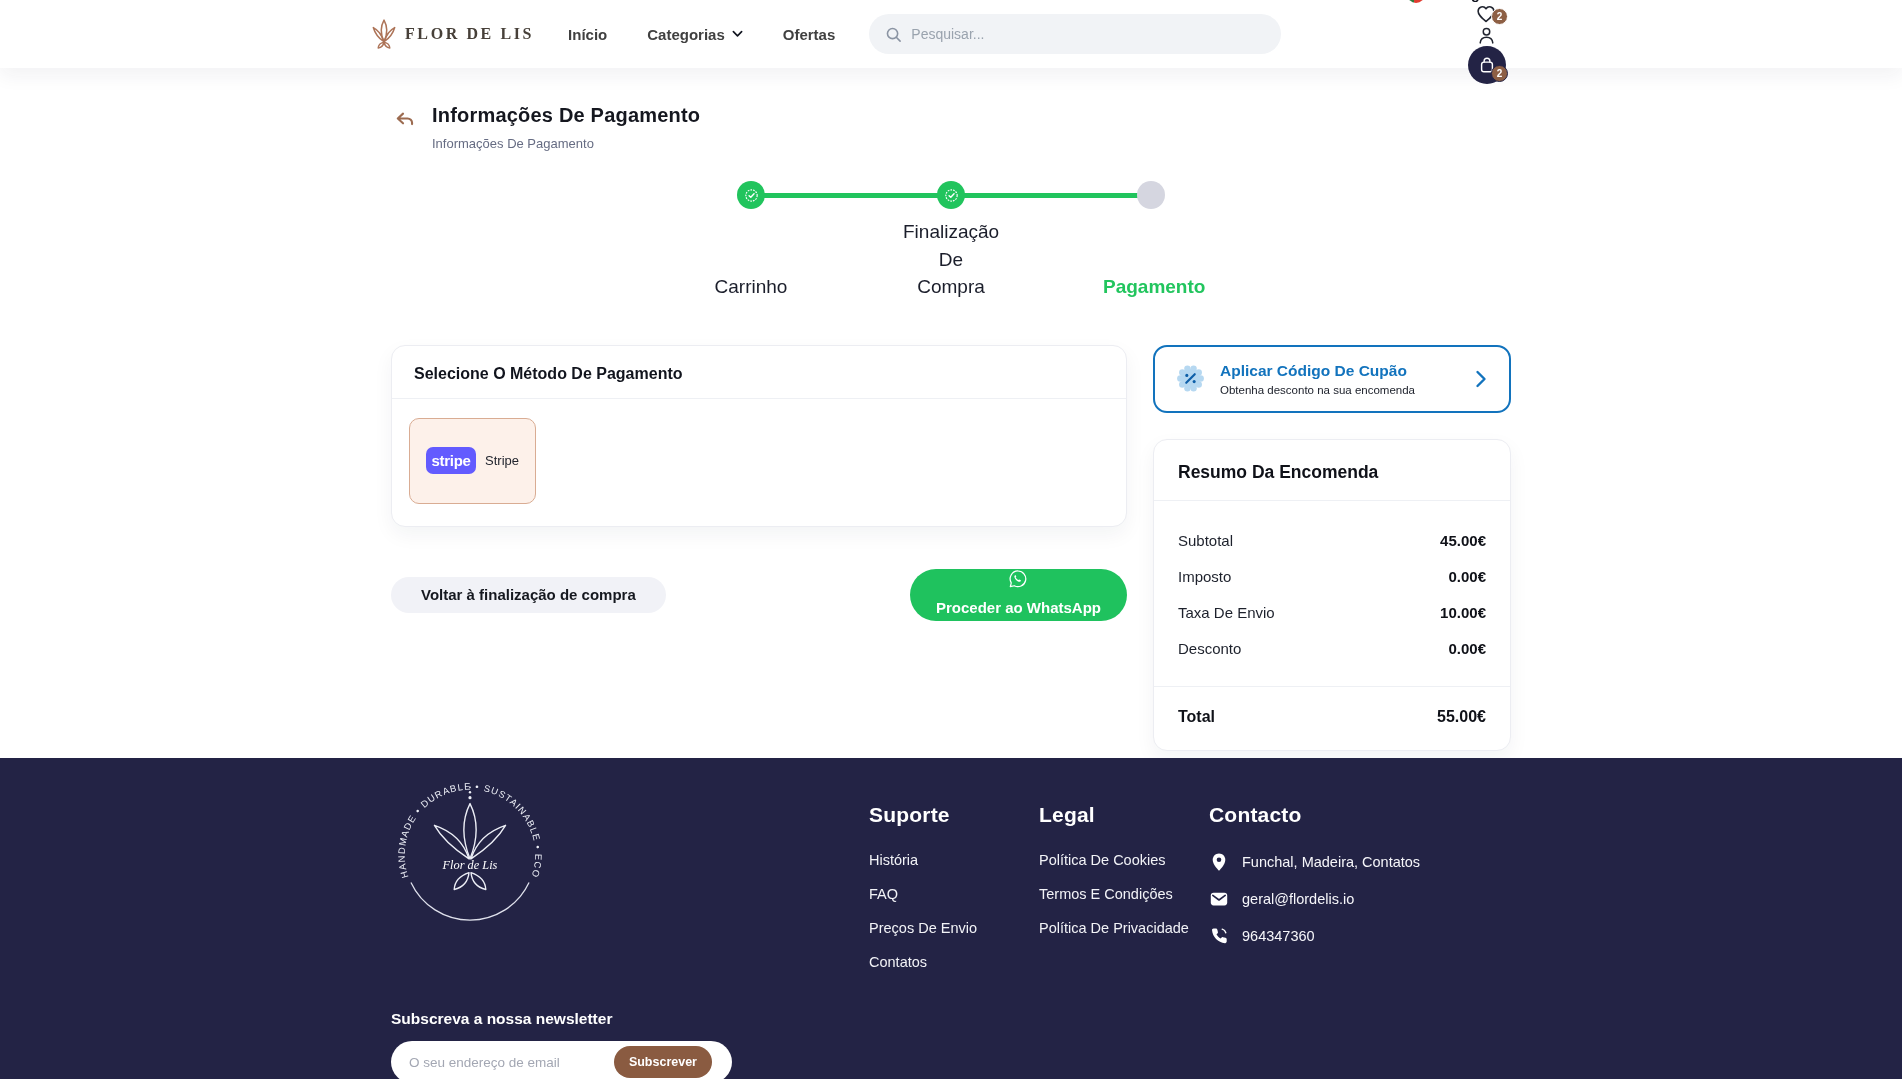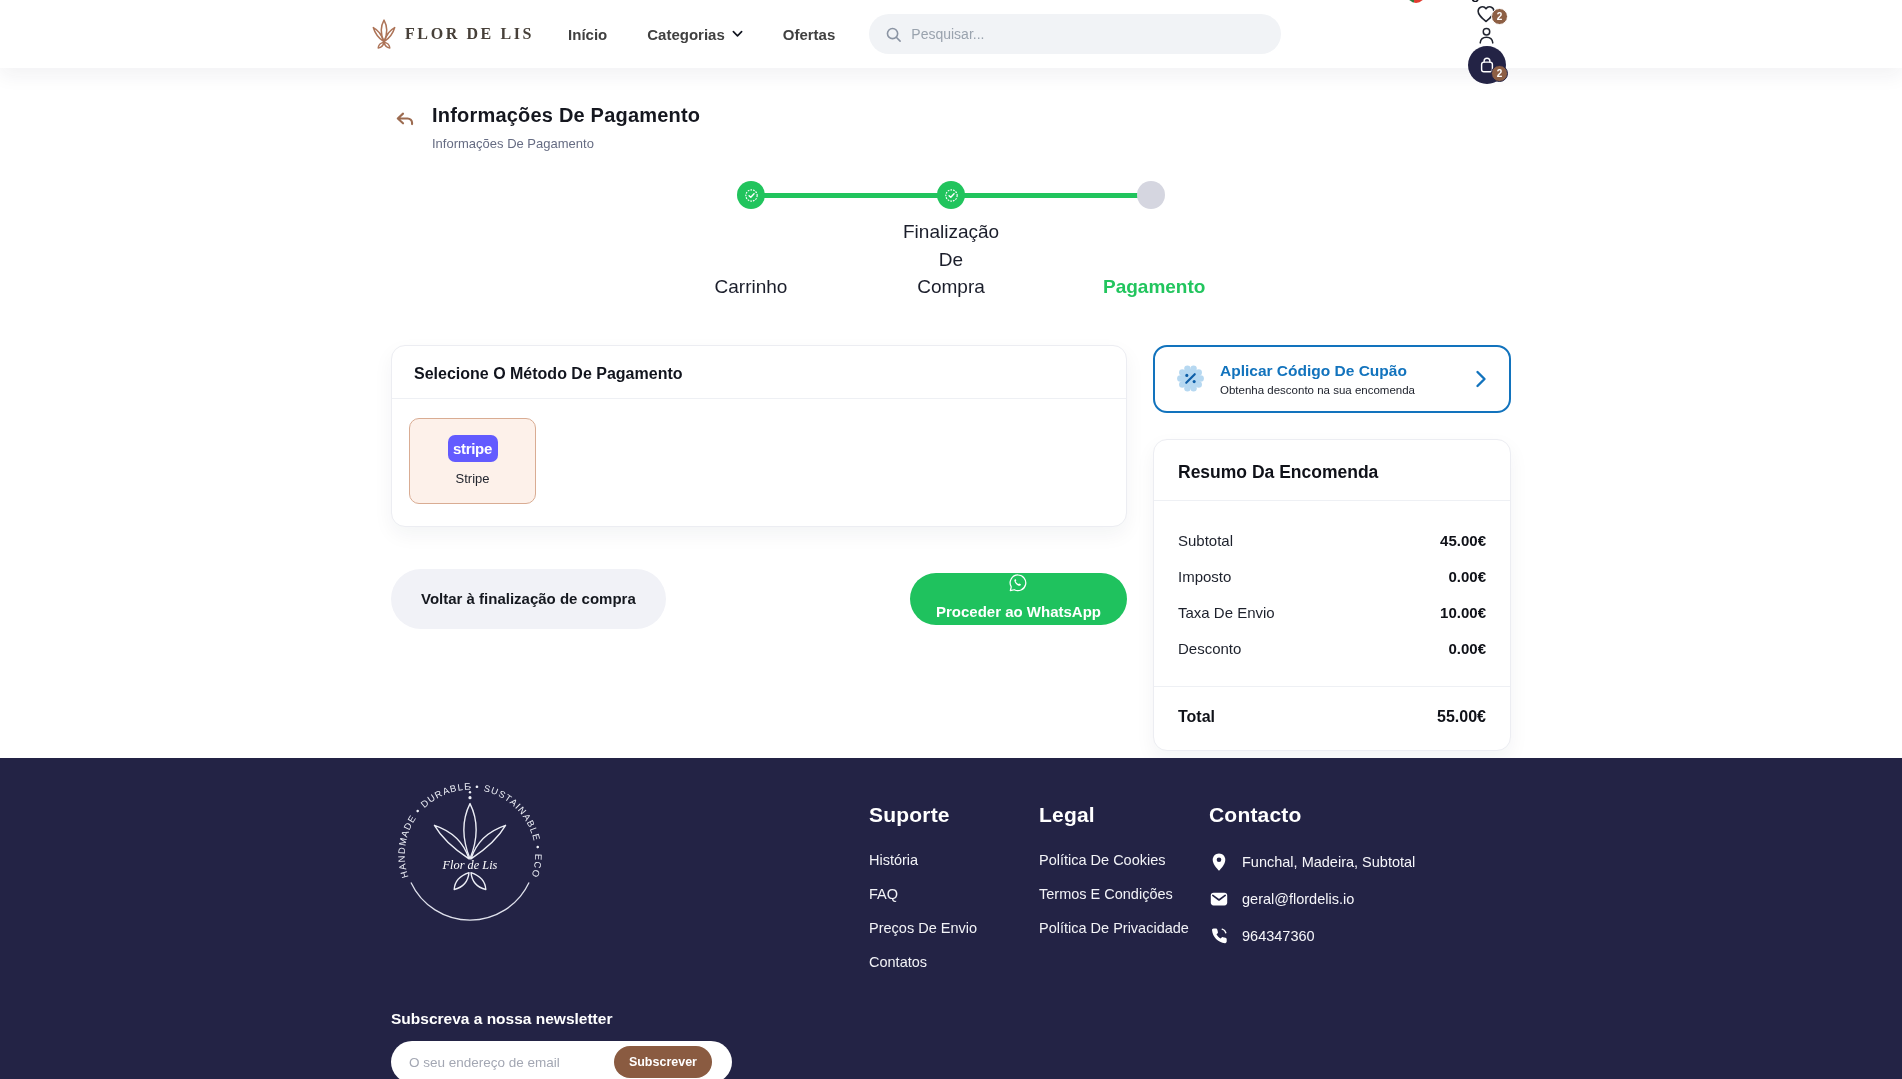--- a/index.html
+++ b/index.html
@@ -76,30 +76,30 @@
   .leftcol { width: 736px; }
   .rightcol { width: 358px; }
 
   .card { background: #fff; border: 1px solid #ecedf2; border-radius: 14px; box-shadow: 0 8px 20px rgba(25,30,60,.05); }
   .cardhead { font-size: 16px; font-weight: 800; color: #11141d; padding: 19px 22px 15px; }
   .divider { height: 1px; background: #eef0f4; }
 
   .paybody { padding: 19px 17px 22px; }
   .paytile {
     width: 127px; height: 86px; background: #fdf1ea; border: 1.5px solid #d9ac93; border-radius: 10px;
-    display: flex; flex-direction: column; align-items: center; justify-content: center; gap: 9px;
+    display: flex; flex-direction: row; align-items: center; justify-content: center; gap: 9px;
   }
   .stripelogo {
     width: 50px; height: 27px; background: #635bff; border-radius: 7px; color: #fff;
     display: flex; align-items: center; justify-content: center; font-size: 15px; font-weight: 800; letter-spacing: -.3px;
   }
   .pname { font-size: 13px; color: #23262f; font-weight: 500; }
 
   .btnrow { margin-top: 42px; display: flex; justify-content: space-between; align-items: center; }
-  .ghostbtn { height: 60px; padding: 8px 30px; border-radius: 999px; background: #f1f2f7; color: #15181f; font-size: 15px; font-weight: 700; }
+  .ghostbtn { height: 36px; padding: 8px 30px; border-radius: 999px; background: #f1f2f7; color: #15181f; font-size: 15px; font-weight: 700; }
   .wabtn {
     height: 52px; padding: 0 26px; border-radius: 999px; background: #1fc25e; color: #fff;
     font-size: 15px; font-weight: 700; display: flex; align-items: center; gap: 10px; flex-direction: column;
   }
 
   .coupon {
     width: 100%; height: 68px; background: #fff; border: 2px solid #1273bd; border-radius: 14px;
     display: flex; align-items: center; padding: 0 20px; gap: 14px; text-align: left;
   }
   .ctitle { font-size: 15.5px; font-weight: 700; color: #1273bd; }
@@ -378,21 +378,21 @@
       <span class="flink">Política De Privacidade</span>
     </div>
 
     <div class="fcol contactcol">
       <h3>Contacto</h3>
       <div class="citem">
         <svg width="20" height="20" viewBox="0 0 20 20">
           <path d="M10 1.6 C6.4 1.6 3.7 4.4 3.7 8 C3.7 12.7 10 18.8 10 18.8 C10 18.8 16.3 12.7 16.3 8 C16.3 4.4 13.6 1.6 10 1.6 Z" fill="#ffffff"></path>
           <circle cx="10" cy="7.8" r="2.3" fill="#232345"></circle>
         </svg>
-        <span>Funchal, Madeira, Subtotal</span>
+        <span>Funchal, Madeira, Contatos</span>
       </div>
       <div class="citem">
         <svg width="20" height="20" viewBox="0 0 20 20">
           <rect x="1.8" y="3.8" width="16.4" height="12.6" rx="2.8" fill="#ffffff"></rect>
           <path d="M3.8 6.4 L10 11 L16.2 6.4" fill="none" stroke="#232345" stroke-width="1.6" stroke-linecap="round" stroke-linejoin="round"></path>
         </svg>
         <span>geral@flordelis.io</span>
       </div>
       <div class="citem">
         <svg width="20" height="20" viewBox="0 0 20 20">

